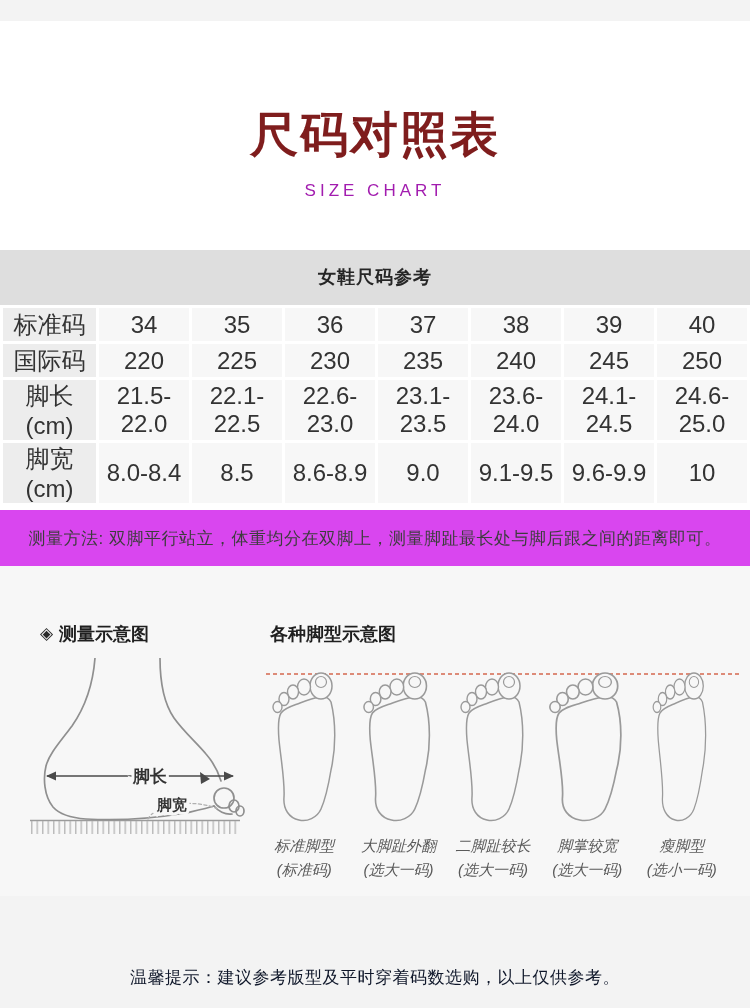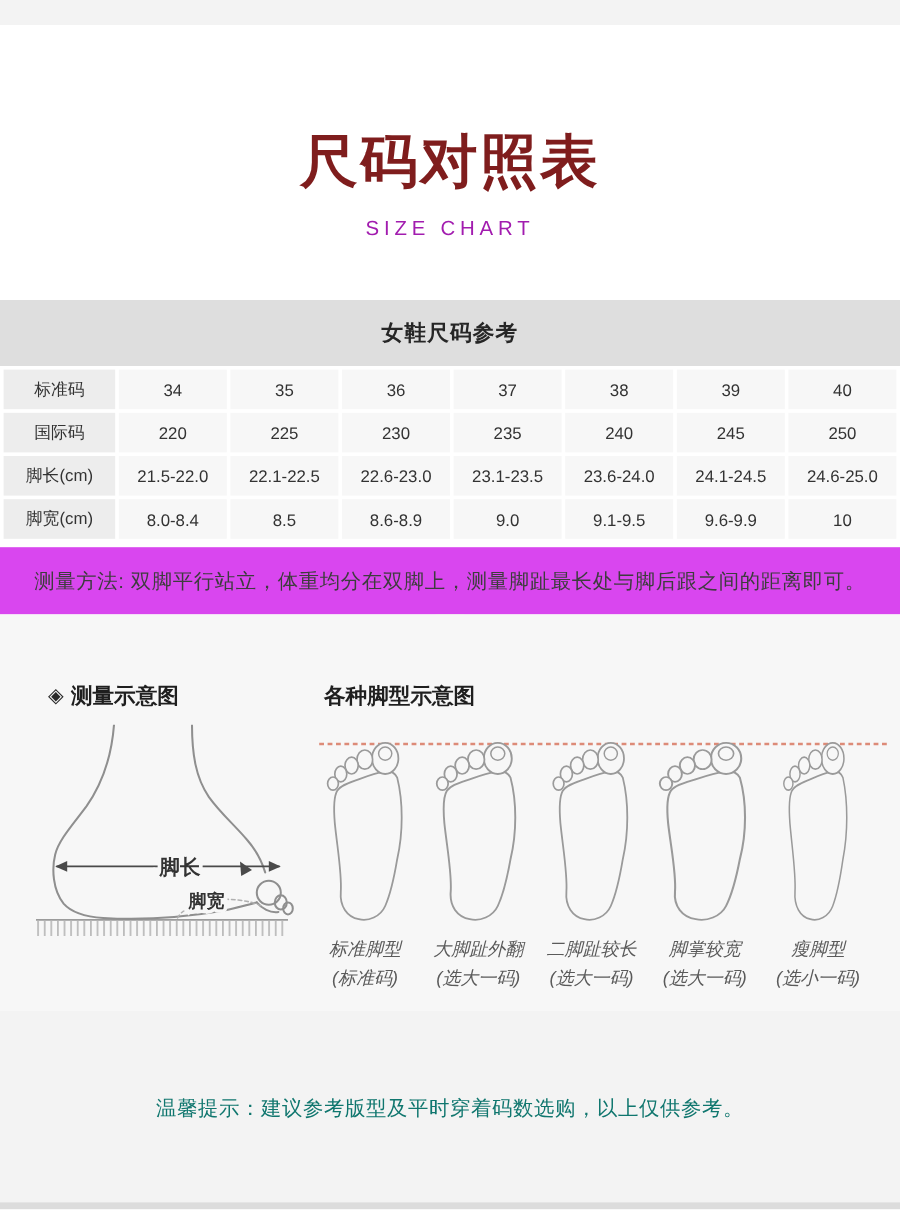--- a/index.html
+++ b/index.html
@@ -12,21 +12,21 @@
   .hero { height:229px; text-align:center; padding-top:82px; background:#fff; }
   .hero-title { font-size:48px; font-weight:700; color:#7f1d1d; letter-spacing:2px; }
   .hero-sub { margin-top:14px; font-size:17px; color:#a21caf; letter-spacing:4px; }
 
   .table-band { height:55px; background:#dedede; text-align:center; line-height:55px;
                 font-size:18px; font-weight:700; color:#262626; letter-spacing:1px; }
 
   .table-wrap { background:#fff; }
   table.size-table { width:750px; border-collapse:separate; border-spacing:3px; table-layout:fixed; }
   table.size-table td { height:33px; text-align:center; vertical-align:middle;
-                        font-size:14px; color:#333; background:#f7f7f7; width:90px; }
+                        font-size:24px; color:#333; background:#f7f7f7; width:90px; }
   table.size-table td.lbl { background:#ededed; width:93px; }
 
   .spacer { height:4px; background:#fff; }
 
   .method-band { height:56px; background:#d946ef; position:relative; display:flex;
                  align-items:center; justify-content:center; }
   .method-text { font-size:17px; color:#3d3d3d; letter-spacing:0.5px; }
   .method-band .pointer { position:absolute; left:50%; bottom:-13px; margin-left:-12px;
                  width:0; height:0; border-left:12px solid transparent;
                  border-right:12px solid transparent; border-top:13px solid #dedede; }
@@ -39,21 +39,21 @@
   .diamond { font-size:17px; font-weight:400; color:#2a2a2a; }
 
   .measure-svg { position:absolute; left:20px; top:92px; }
   .feet-svg { position:absolute; left:258px; top:98px; }
 
   .foot-labels { position:absolute; left:257px; top:268px; width:472px; display:flex; }
   .foot-label { width:20%; text-align:center; font-size:15px; color:#5a5a5a; line-height:24px; }
   .foot-label span { display:block;font-style:italic; }
 
   .bottom-section { height:166px; background:#f3f3f3; position:relative; text-align:center; }
-  .footer-note { padding-top:70px; font-size:17px; color:#0f766e; letter-spacing:0.5px; }
+  .footer-note { padding-top:70px; font-size:17px; color:#0f172a; letter-spacing:0.5px; }
   .bottom-strip { position:absolute; left:0; bottom:0; width:100%; height:6px; background:#dcdcdc; }
 
   svg text.halo { paint-order:stroke; stroke:#f7f7f7; stroke-width:6px; fill:#333;
                   font-family:"Liberation Sans","DejaVu Sans",sans-serif; font-weight:700; }
 </style>
 </head>
 <body>
 
 <div class="page">
 

